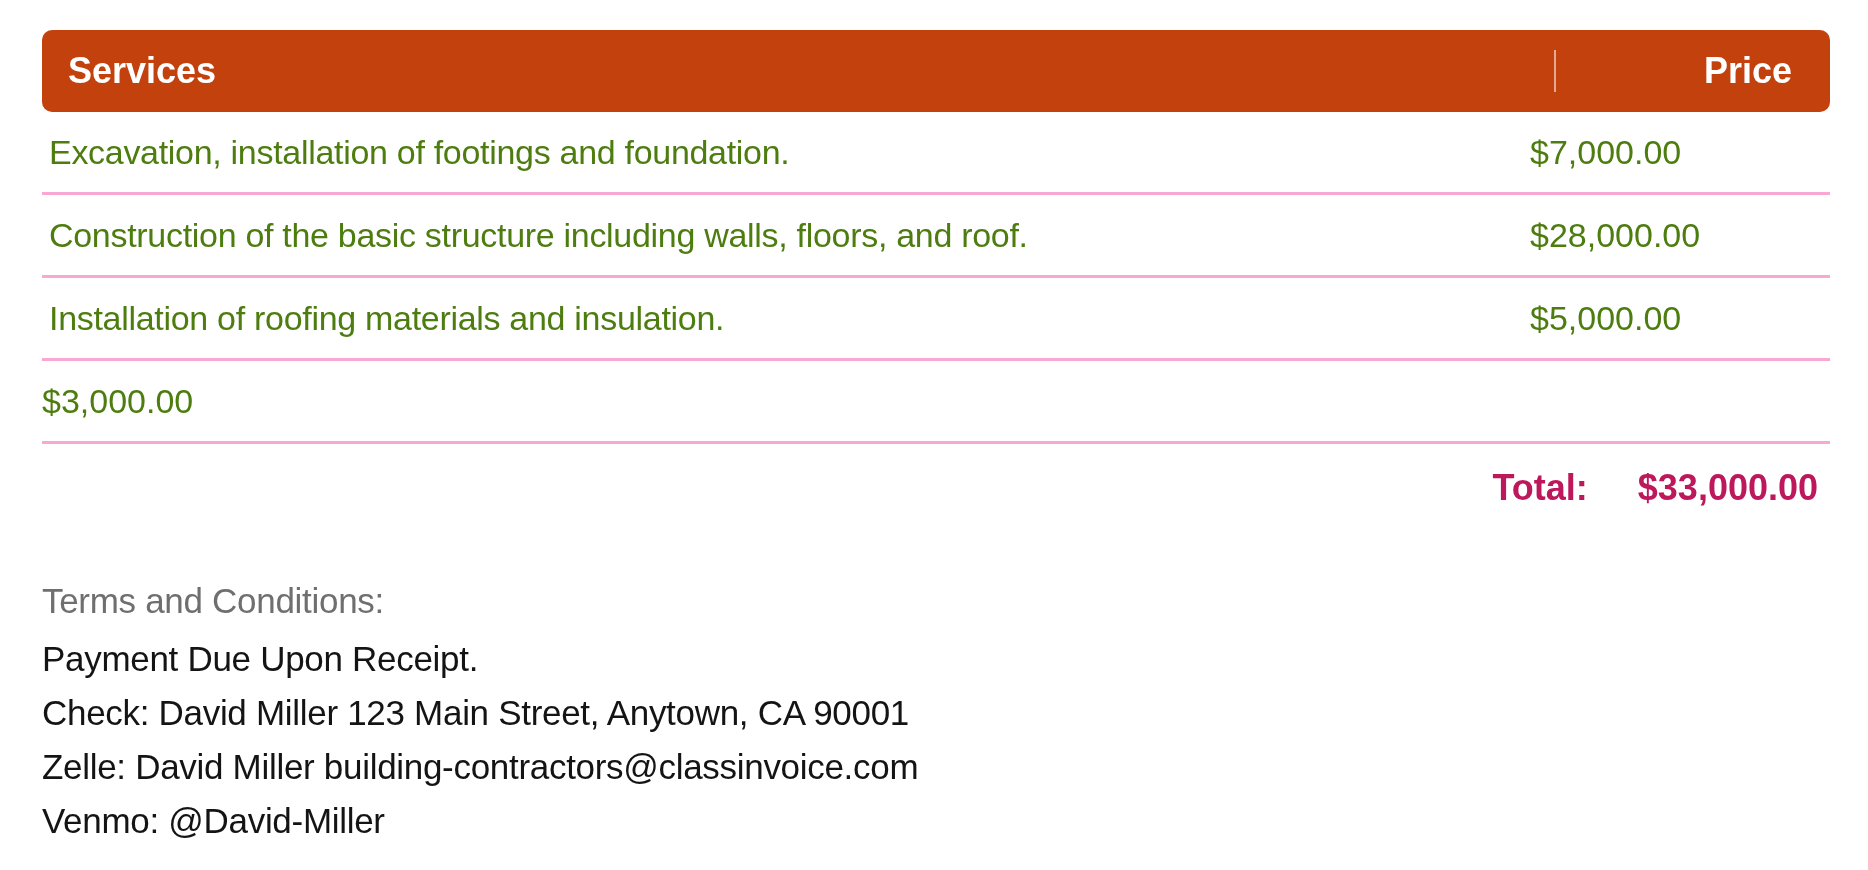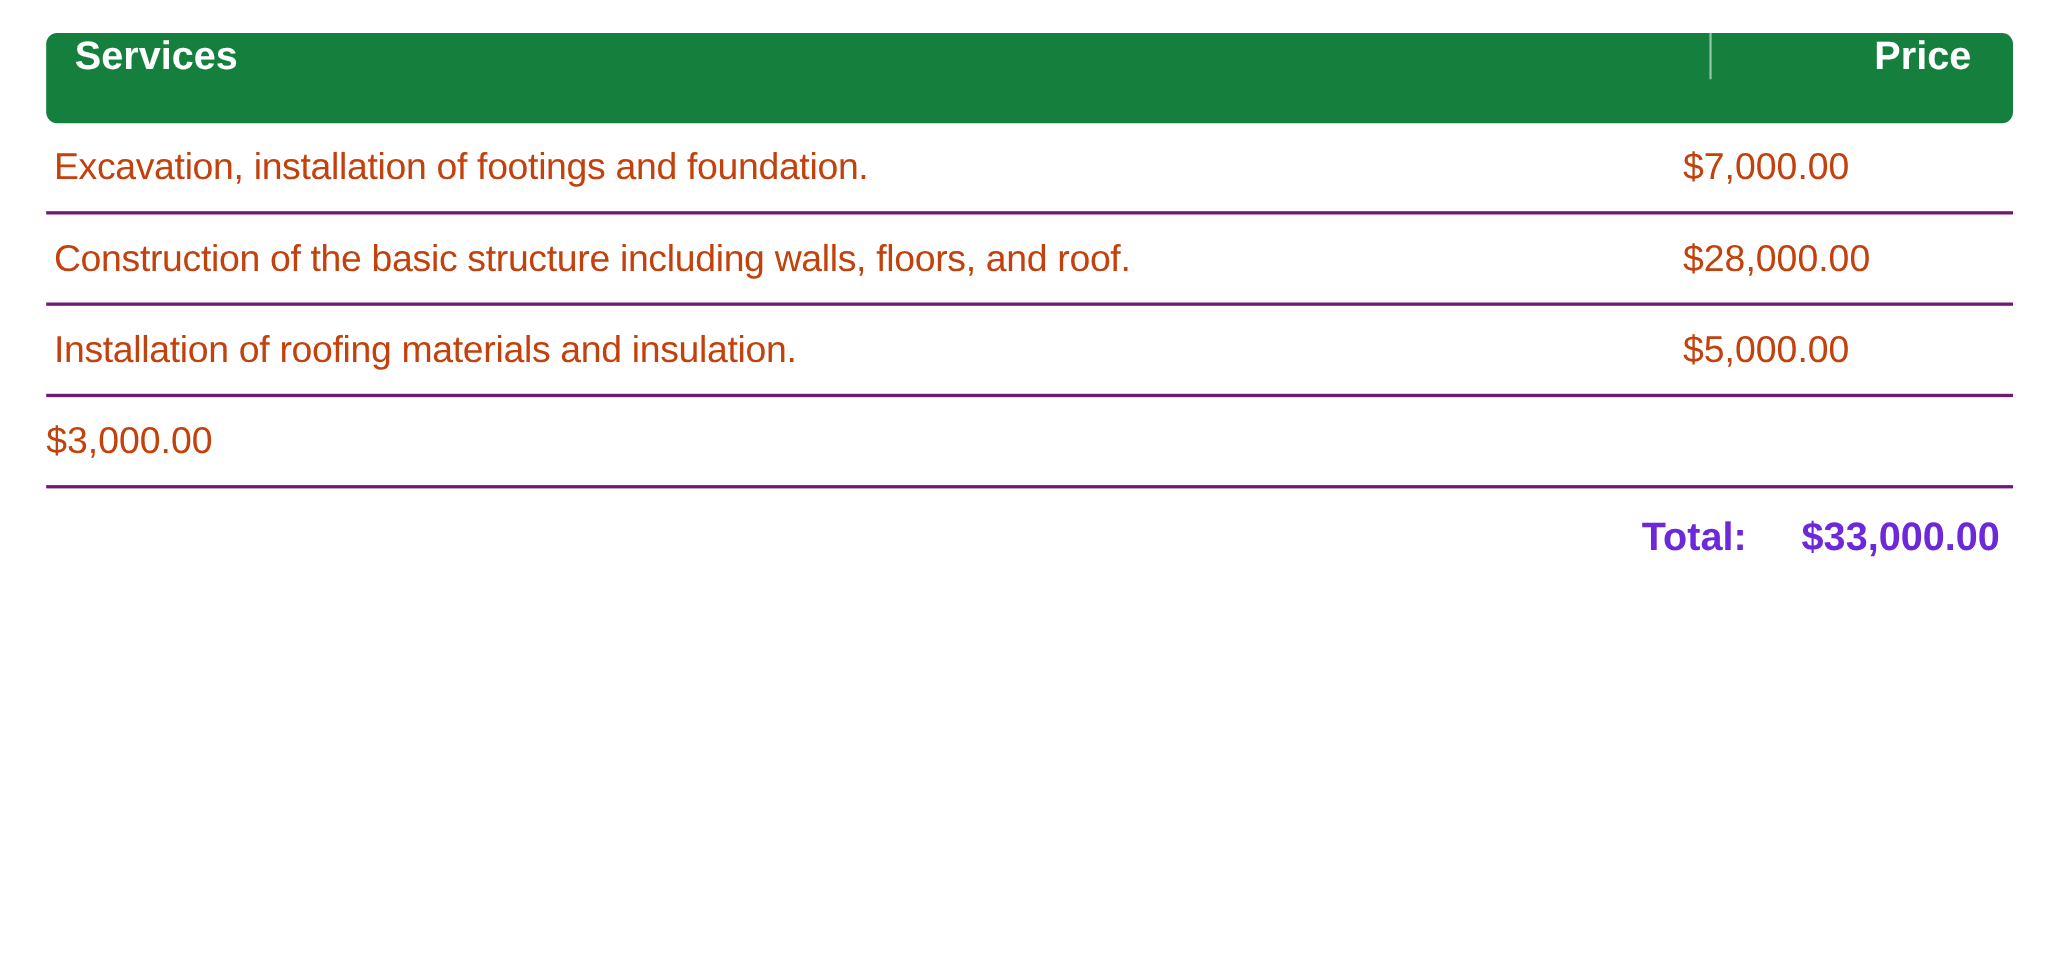--- a/index.html
+++ b/index.html
@@ -15,23 +15,23 @@
   }
   .page {
     padding: 30px 38px 0 42px;
   }
   .invoice-table {
     width: 1788px;
   }
   
   .thead {
     display: flex;
-    align-items: flex-start;
+    align-items: center;
     height: 82px;
-    background: #15803d;
+    background: #c2410c;
     border-radius: 10px;
     color: #ffffff;
     font-weight: 700;
     font-size: 36px;
   }
   .th-services {
     flex: 1;
     display: flex;
     align-items: center;
     padding-left: 26px;
@@ -42,43 +42,43 @@
     align-items: center;
     justify-content: flex-end;
     padding-right: 38px;
     border-left: 2px solid rgba(255,255,255,0.55);
   }
   
   .row {
     display: flex;
     align-items: center;
     height: 83px;
-    border-bottom: 3px solid #701a75;
+    border-bottom: 3px solid #f9a8d4;
     font-size: 34px;
-    color: #c2410c;
+    color: #4d7c0f;
   }
   .cell-service {
     flex: 1;
     padding-left: 7px;
     letter-spacing: -0.3px;
   }
   .cell-price {
     width: 300px;
     text-align: left;
     padding-right: 12px;
   }
   
   .total-row {
     display: flex;
     align-items: center;
     justify-content: flex-end;
     height: 88px;
     font-size: 36px;
     font-weight: 700;
-    color: #6d28d9;
+    color: #be185d;
     text-align: center;
   }
   .total-label {
     margin-right: 50px;
   }
   .total-amount {
     padding-right: 12px;
   }
   
   .terms {
@@ -126,14 +126,21 @@
       <div class="cell-price">$3,000.00</div>
     </div>
 
     <div class="total-row">
       <div class="total-label">Total:</div>
       <div class="total-amount">$33,000.00</div>
     </div>
 
   </div>
 
+  <div class="terms">
+    <div class="terms-title">Terms and Conditions:</div>
+    <div class="terms-line">Payment Due Upon Receipt.</div>
+    <div class="terms-line">Check: David Miller 123 Main Street, Anytown, CA 90001</div>
+    <div class="terms-line">Zelle: David Miller building-contractors@classinvoice.com</div>
+    <div class="terms-line">Venmo: @David-Miller</div>
+  </div>
 
 </div>
 
 </body></html>

